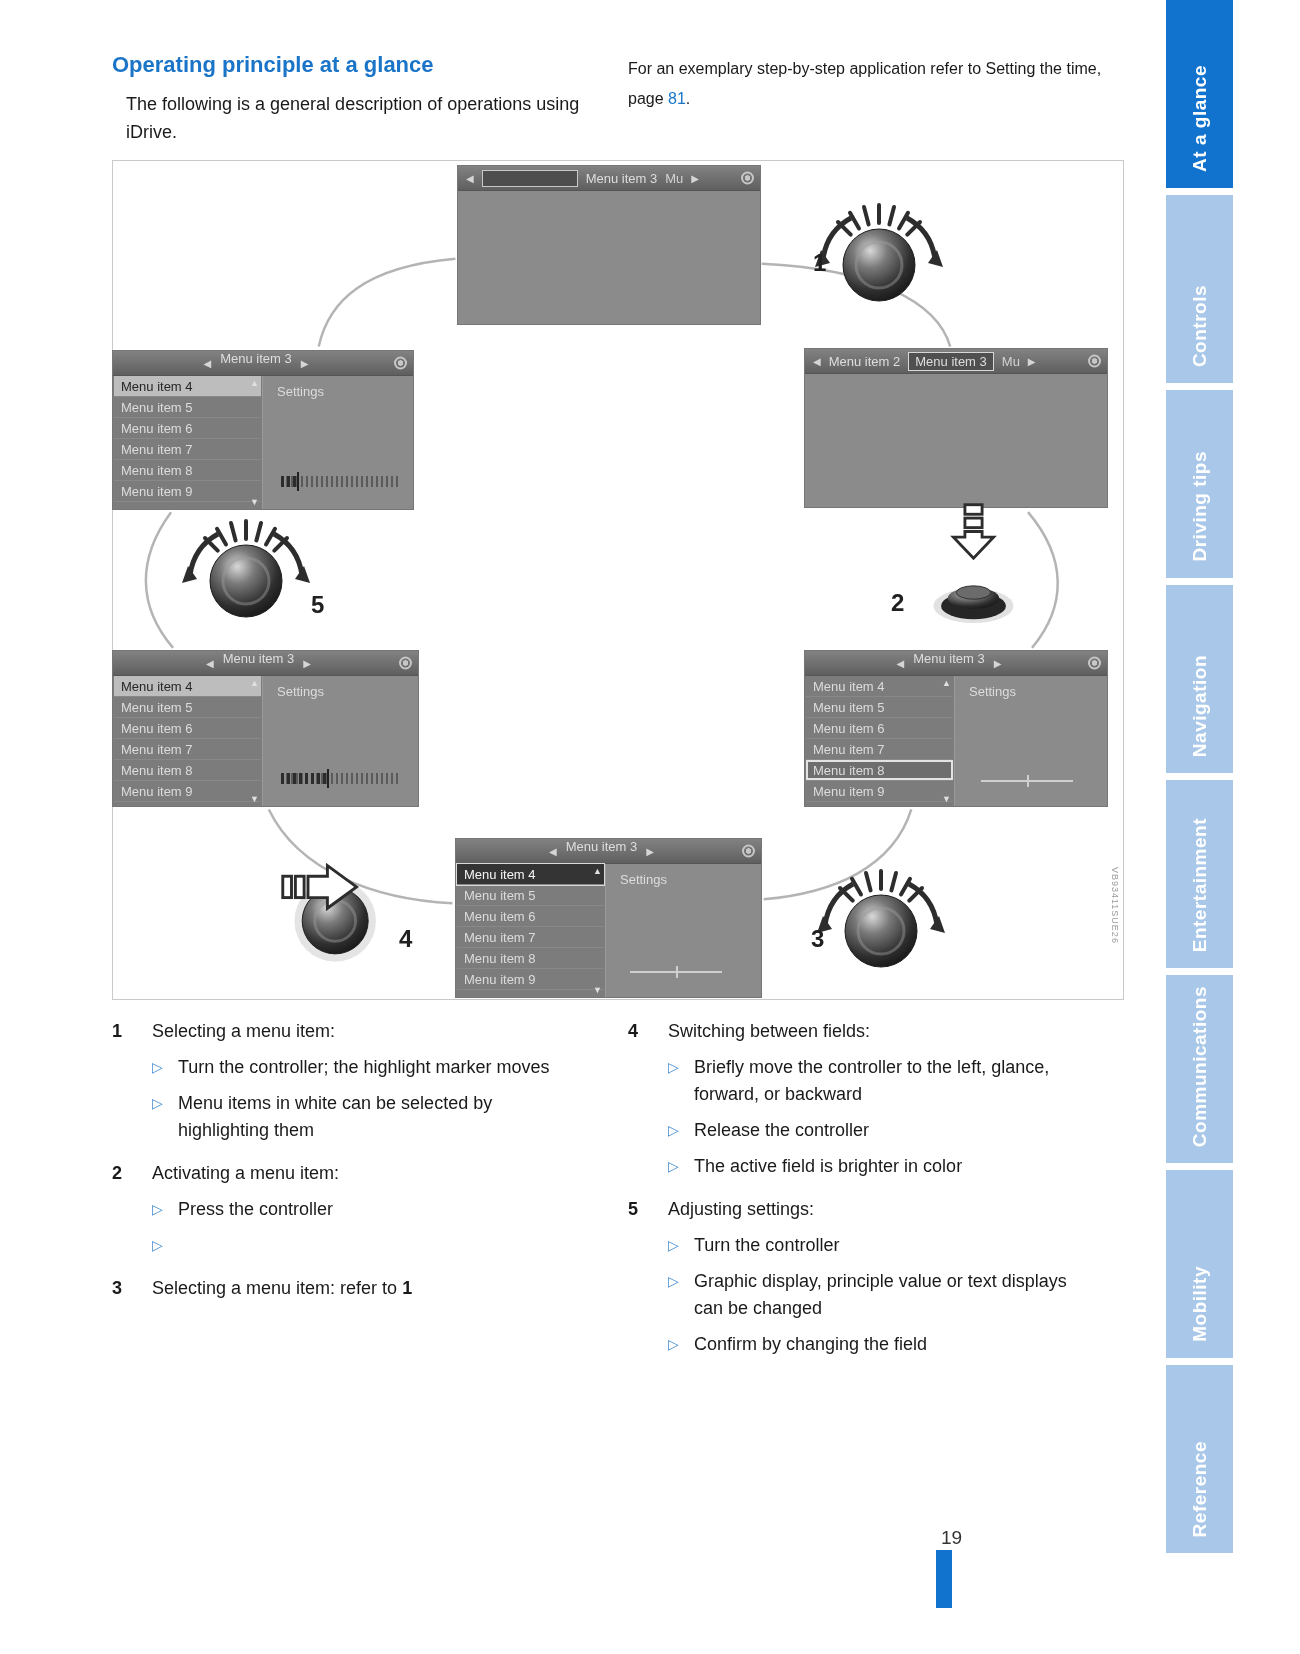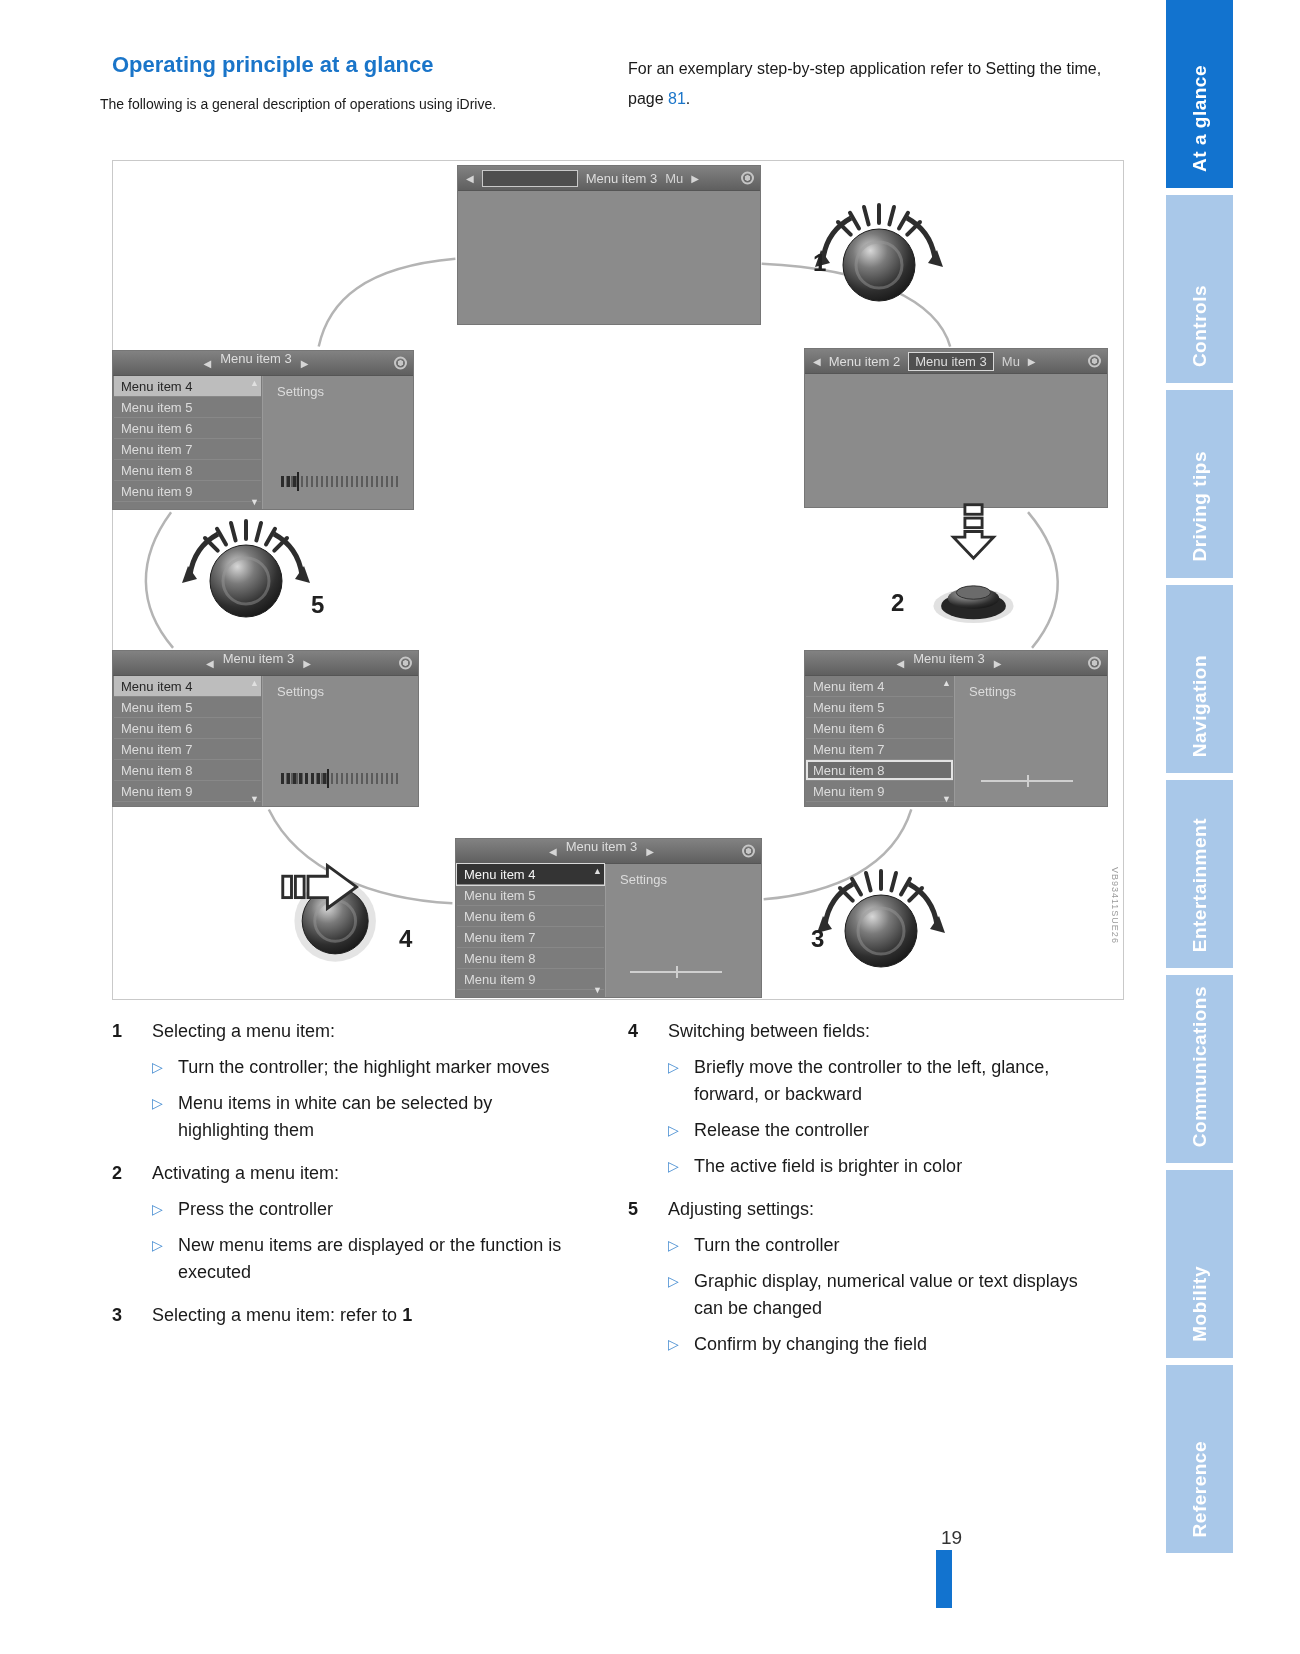--- a/index.html
+++ b/index.html
@@ -2,21 +2,21 @@
 <html><head>
 <meta charset="utf-8">
 <style>
   * { margin:0; padding:0; box-sizing:border-box; }
   html,body { width:1300px; height:1654px; background:#ffffff;
     font-family:"Liberation Sans", sans-serif; color:#1a1a1a; overflow:hidden; }
   .page { position:absolute; inset:0; width:1300px; height:1368px; }
 
   
   .title { position:absolute; left:112px; top:52px; font-size:22px; font-weight:bold; color:#1a75c9; }
-  .intro { position:absolute; left:100px; top:90px; width:460px; font-size:14px; line-height:28px; }
+  .intro { position:absolute; left:126px; top:90px; width:460px; font-size:18px; line-height:28px; }
   .refpara { position:absolute; left:628px; top:54px; width:505px; font-size:16px; line-height:30px; }
   .link { color:#1a75c9; cursor:pointer; }
 
   
   .sidebar { position:absolute; left:1166px; top:0; width:67px; display:flex; flex-direction:column; gap:7px; }
   .tab { height:188px; background:#a9c8e9; display:flex; justify-content:center; align-items:flex-end; padding-bottom:16px; }
   .tab.active { background:#1273cf; }
   .tab-label { writing-mode:vertical-rl; transform:rotate(180deg); color:#fff; font-weight:bold; font-size:19px; letter-spacing:.5px; }
 
   
@@ -386,21 +386,20 @@
         <div class="step-head">
           <span class="step-num">2</span>
           <span class="step-title">Activating a menu item:</span>
         </div>
         <div class="bullet">
             <span class="tri">▷</span>
             <span>Press the controller</span>
           </div>
         <div class="bullet">
             <span class="tri">▷</span>
-            <span>New menu items are displayed or the function is executed</span>
           </div>
       </div>
       <div class="step">
         <div class="step-head">
           <span class="step-num">3</span>
           <span class="step-title"><span>Selecting a menu item: refer to</span>&nbsp;<b>1</b></span>
         </div>
       </div>
     </div>
     <div class="col-right">
@@ -426,21 +425,21 @@
         <div class="step-head">
           <span class="step-num">5</span>
           <span class="step-title">Adjusting settings:</span>
         </div>
         <div class="bullet">
             <span class="tri">▷</span>
             <span>Turn the controller</span>
           </div>
         <div class="bullet">
             <span class="tri">▷</span>
-            <span>Graphic display, numerical value or text displays can be changed</span>
+            <span>Graphic display, principle value or text displays can be changed</span>
           </div>
         <div class="bullet">
             <span class="tri">▷</span>
             <span>Confirm by changing the field</span>
           </div>
       </div>
     </div>
   </section>
 
   <div class="pagenum">19</div>

